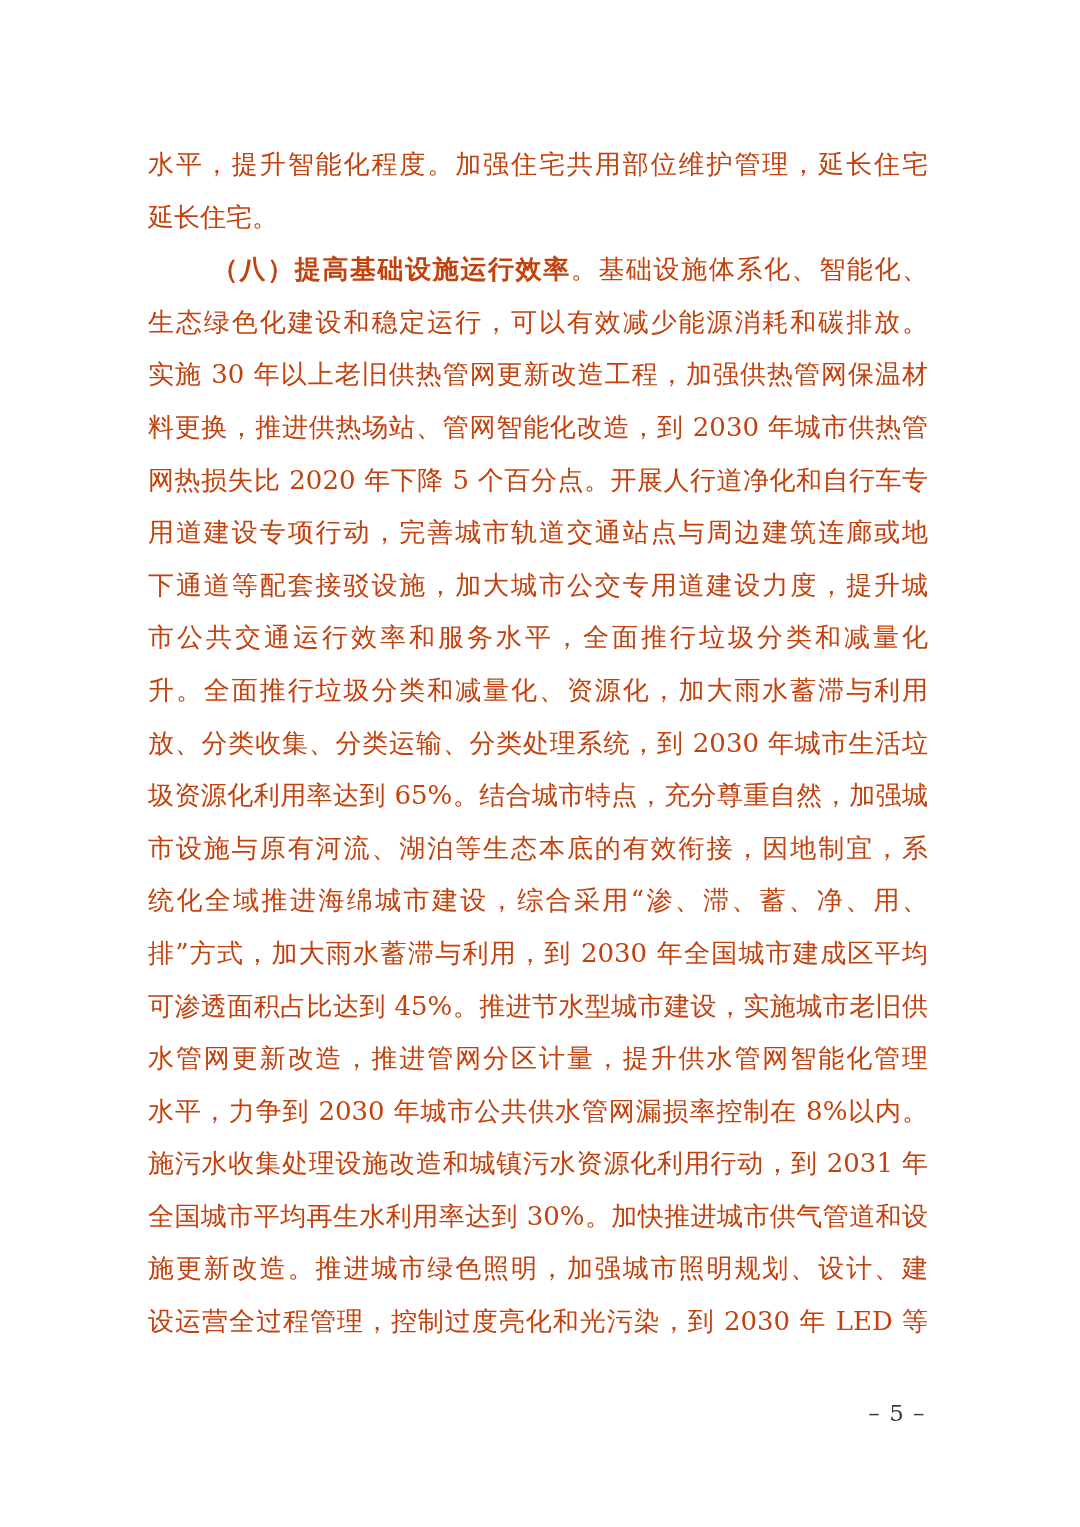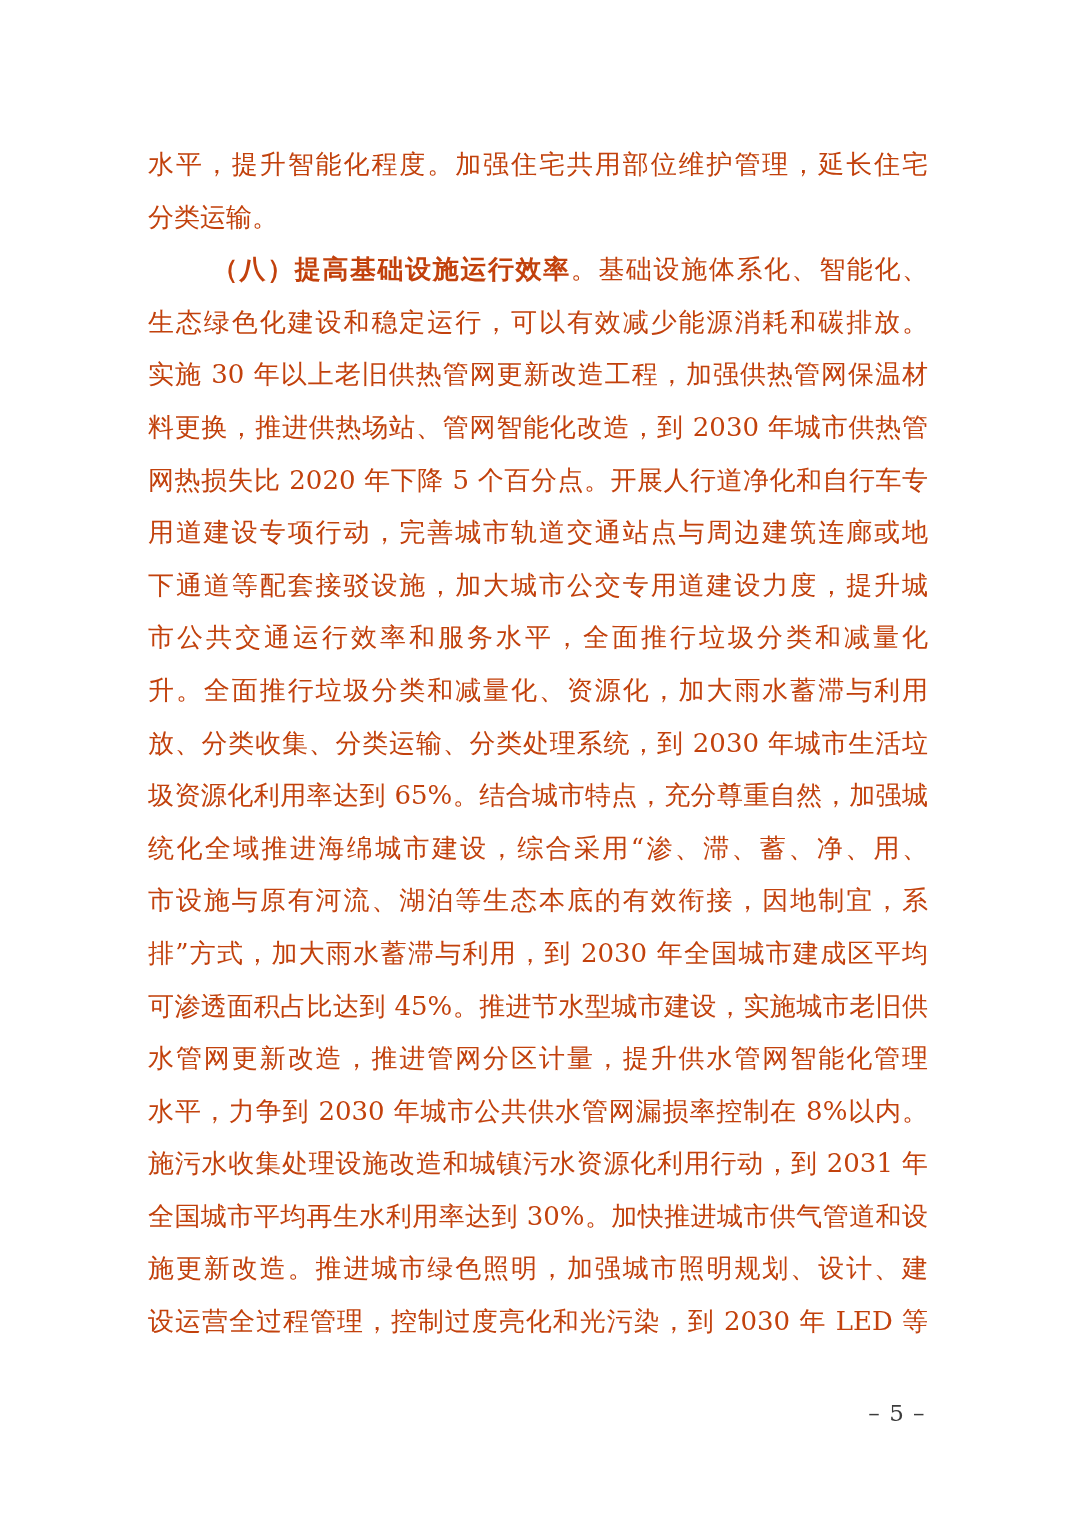--- a/index.html
+++ b/index.html
@@ -57,34 +57,34 @@
     text-align: center;
     letter-spacing: 1px;
   }
 </style>
 </head>
 <body>
 
 <div class="page">
   <div class="doc-body">
       <div class="line"><span>水平，提升智能化程度。加强住宅共用部位维护管理，延长住宅</span></div>
-      <div class="line end"><span>分类运输。</span></div>
+      <div class="line end"><span>延长住宅。</span></div>
       <div class="line indent"><span class="seg-bold">（八）提高基础设施运行效率</span><span>。基础设施体系化、智能化、</span></div>
       <div class="line"><span>生态绿色化建设和稳定运行，可以有效减少能源消耗和碳排放。</span></div>
       <div class="line"><span>实施 30 年以上老旧供热管网更新改造工程，加强供热管网保温材</span></div>
       <div class="line"><span>料更换，推进供热场站、管网智能化改造，到 2030 年城市供热管</span></div>
       <div class="line"><span>网热损失比 2020 年下降 5 个百分点。开展人行道净化和自行车专</span></div>
       <div class="line"><span>用道建设专项行动，完善城市轨道交通站点与周边建筑连廊或地</span></div>
       <div class="line"><span>下通道等配套接驳设施，加大城市公交专用道建设力度，提升城</span></div>
       <div class="line"><span>市公共交通运行效率和服务水平，全面推行垃圾分类和减量化</span></div>
       <div class="line"><span>升。全面推行垃圾分类和减量化、资源化，加大雨水蓄滞与利用</span></div>
       <div class="line"><span>放、分类收集、分类运输、分类处理系统，到 2030 年城市生活垃</span></div>
       <div class="line"><span>圾资源化利用率达到 65%。结合城市特点，充分尊重自然，加强城</span></div>
+      <div class="line"><span>市设施与原有河流、湖泊等生态本底的有效衔接，因地制宜，系</span></div>
       <div class="line"><span>统化全域推进海绵城市建设，综合采用“渗、滞、蓄、净、用、</span></div>
-      <div class="line"><span>市设施与原有河流、湖泊等生态本底的有效衔接，因地制宜，系</span></div>
       <div class="line"><span>排”方式，加大雨水蓄滞与利用，到 2030 年全国城市建成区平均</span></div>
       <div class="line"><span>可渗透面积占比达到 45%。推进节水型城市建设，实施城市老旧供</span></div>
       <div class="line"><span>水管网更新改造，推进管网分区计量，提升供水管网智能化管理</span></div>
       <div class="line"><span>水平，力争到 2030 年城市公共供水管网漏损率控制在 8%以内。实</span></div>
       <div class="line"><span>施污水收集处理设施改造和城镇污水资源化利用行动，到 2031 年</span></div>
       <div class="line"><span>全国城市平均再生水利用率达到 30%。加快推进城市供气管道和设</span></div>
       <div class="line"><span>施更新改造。推进城市绿色照明，加强城市照明规划、设计、建</span></div>
       <div class="line"><span>设运营全过程管理，控制过度亮化和光污染，到 2030 年 LED 等高</span></div>
     </div>
   <div class="page-number">– 5 –</div>

